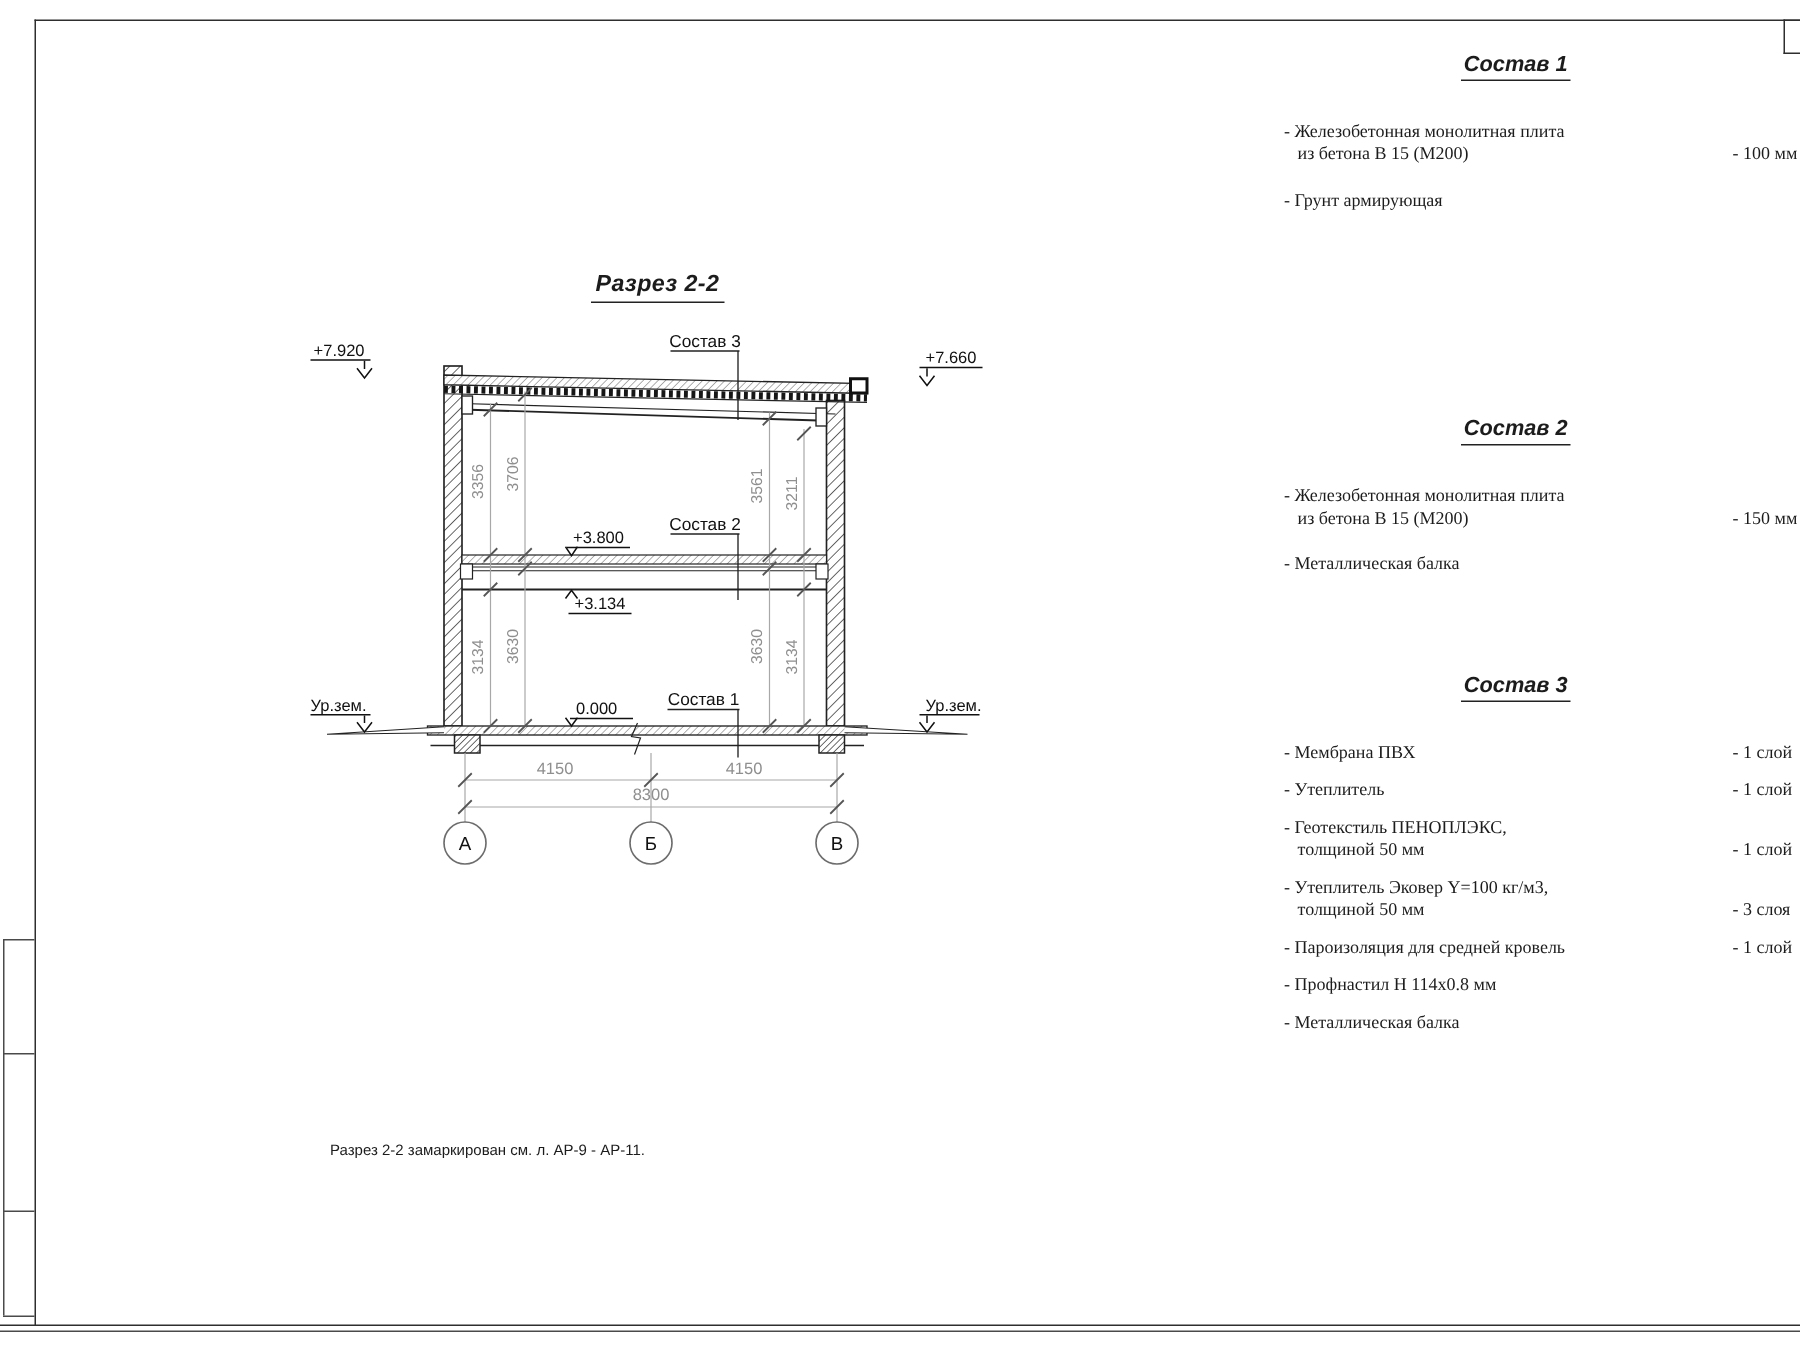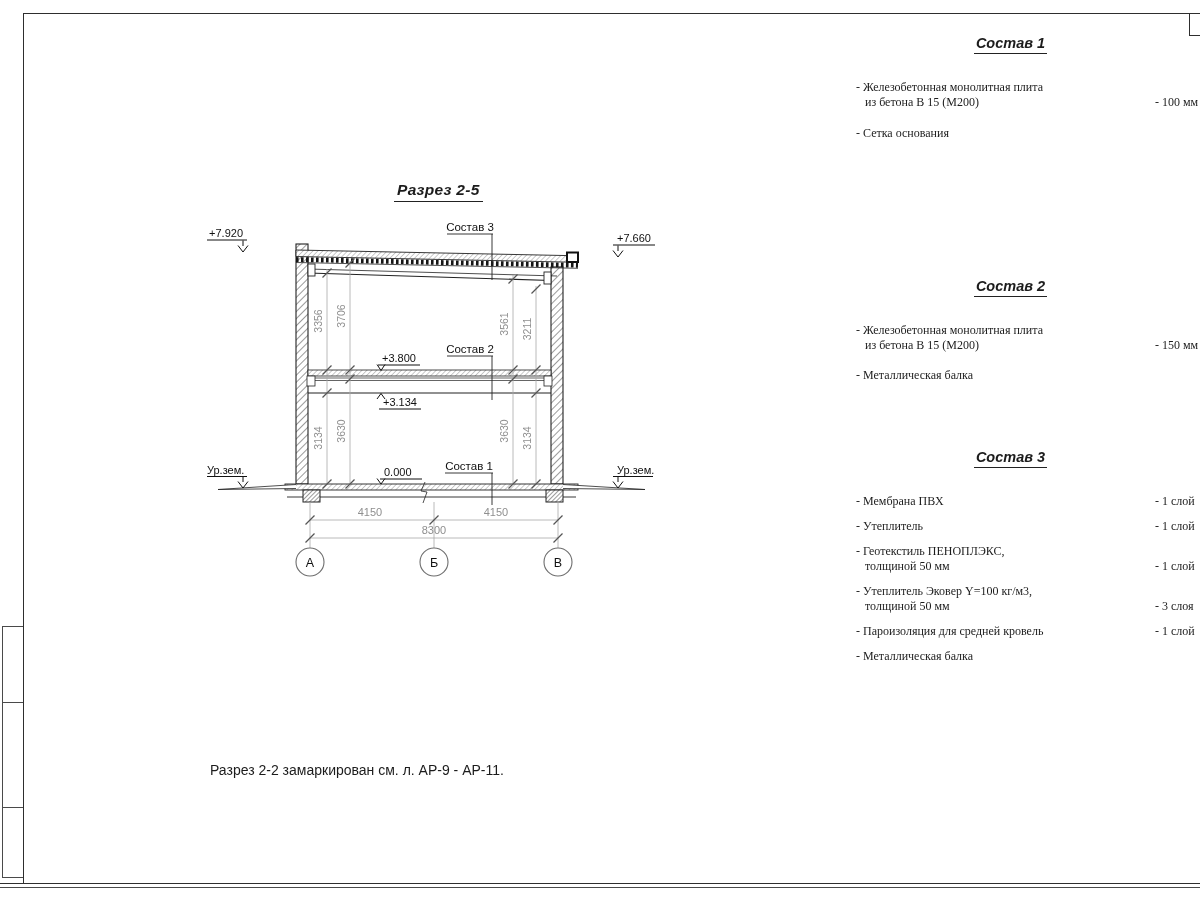--- a/index.html
+++ b/index.html
@@ -10,21 +10,21 @@
   .frame-top{left:23px;top:13px;width:1177px;border-top:1.6px solid #2e2e2e;}
   .frame-left{left:23px;top:13px;height:871px;border-left:1.6px solid #2e2e2e;}
   .frame-bottom1{left:0;top:883px;width:1200px;border-top:1.6px solid #2e2e2e;}
   .frame-bottom2{left:0;top:886.5px;width:1200px;border-top:1px solid #4a4a4a;}
   .corner-box{left:1189px;top:13px;width:10px;height:21px;border:1.5px solid #2e2e2e;border-right:none;}
   .strip-v{left:2px;top:626px;height:251px;border-left:1px solid #4a4a4a;}
   .strip-h{left:2px;width:21px;border-top:1px solid #4a4a4a;}
   
   .dwg-title{left:394px;top:181px;font-size:15.5px;font-style:italic;font-weight:bold;
              border-bottom:1.3px solid #222;padding:0 3px 2px 3px;letter-spacing:.3px;}
-  .note{left:210px;top:762px;font-size:14px;}
+  .note{left:220px;top:762px;font-size:10px;}
   
   .comp{position:absolute;left:856px;width:297px;font-size:12px;line-height:15px;}
   .comp-title{text-align:center;margin-left:12px;margin-bottom:24px;font-size:14.5px;
               font-style:italic;font-weight:bold;height:20px;}
   .comp-title span{border-bottom:1.2px solid #222;padding:0 2px 2px 2px;}
   .item{position:relative;padding-right:62px;font-family:Liberation Serif, serif;}
   .gap16 .item{margin-bottom:16px;}
   .gap15 .item{margin-bottom:15px;}
   .gap10 .item{margin-bottom:10px;}
   .item .l2{margin-left:9px;}
@@ -42,21 +42,21 @@
   <div class="abs frame-left"></div>
   <div class="abs frame-bottom1"></div>
   <div class="abs frame-bottom2"></div>
   <div class="abs corner-box"></div>
   <div class="abs strip-v"></div>
   <div class="abs strip-h" style="top:626px;"></div>
   <div class="abs strip-h" style="top:702px;"></div>
   <div class="abs strip-h" style="top:807px;"></div>
   <div class="abs strip-h" style="top:877px;"></div>
 
-  <div class="abs dwg-title">Разрез 2-5</div>
+  <div class="abs dwg-title">Разрез 2-2</div>
 
   <svg class="abs" style="left:180px;top:215px;" width="480" height="370" viewBox="0 0 480 370">
     <defs>
       <pattern id="hatchWall" width="5" height="5" patternUnits="userSpaceOnUse" patternTransform="rotate(45)">
         <rect width="5" height="5" fill="#ffffff"></rect>
         <line x1="0" y1="0" x2="0" y2="5" stroke="#575757" stroke-width="1.2"></line>
       </pattern>
       <pattern id="hatchConc" width="3.5" height="3.5" patternUnits="userSpaceOnUse" patternTransform="rotate(45)">
         <rect width="3.5" height="3.5" fill="#ffffff"></rect>
         <line x1="0" y1="0" x2="0" y2="3.5" stroke="#7a7a7a" stroke-width="0.8"></line>
@@ -212,21 +212,21 @@
   </svg>
 
   <div class="comp gap16" style="top:36px;">
     <div class="comp-title"><span>Состав 1</span></div>
     <div class="item">
       <div class="l1">- Железобетонная  монолитная плита</div>
       <div class="l2">из бетона В 15 (М200)</div>
       <div class="val">- 100 мм</div>
     </div>
     <div class="item">
-      <div class="l1">- Сетка основания</div>
+      <div class="l1">- Грунт армирующая</div>
 
     </div>
   </div>
 
   <div class="comp gap15" style="top:279px;">
     <div class="comp-title"><span>Состав 2</span></div>
     <div class="item">
       <div class="l1">- Железобетонная  монолитная плита</div>
       <div class="l2">из бетона В 15 (М200)</div>
       <div class="val">- 150 мм</div>
@@ -258,20 +258,24 @@
       <div class="l1">- Утеплитель Эковер Y=100 кг/м3,</div>
       <div class="l2">толщиной 50 мм</div>
       <div class="val">- 3 слоя</div>
     </div>
     <div class="item">
       <div class="l1">- Пароизоляция для средней кровель</div>
 
       <div class="val">- 1 слой</div>
     </div>
     <div class="item">
+      <div class="l1">- Профнастил Н 114x0.8 мм</div>
+
+    </div>
+    <div class="item">
       <div class="l1">- Металлическая балка</div>
 
     </div>
   </div>
 
   <div class="abs note">Разрез 2-2 замаркирован см. л. АР-9 - АР-11.</div>
 
 </div>
 
 </body></html>

